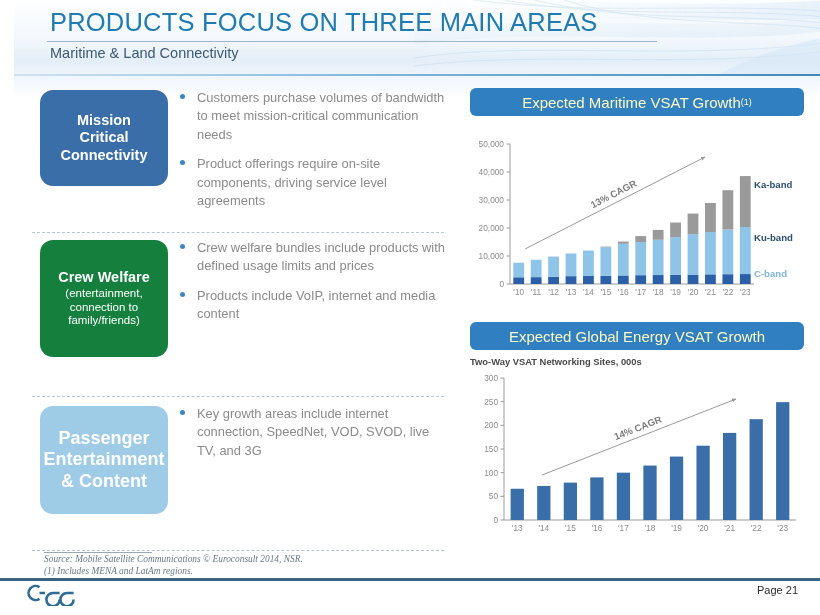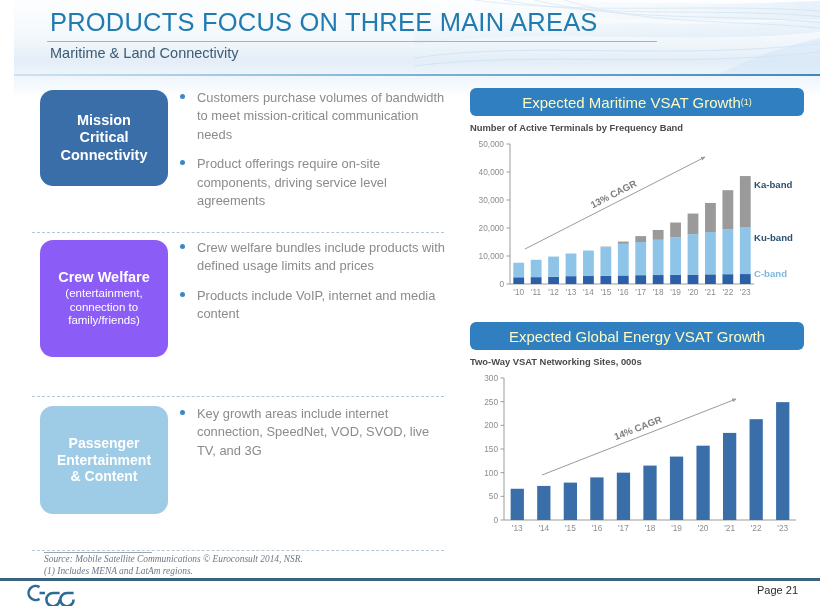--- a/index.html
+++ b/index.html
@@ -61,24 +61,24 @@
     width: 128px; border-radius: 13px;
     color: #fff; text-align: center;
     display: flex; flex-direction: column; align-items: center; justify-content: center;
     box-sizing: border-box; padding: 14px 7px;
   }
   .cat-box .cb-title { font-weight: bold; line-height: 1.18; }
   .cat-box .cb-sub { font-size: 11.5px; line-height: 1.2; margin-top: 1px; }
 
   #box-mission { height: 96px; background: #3a6ea8; top: 6px; }
   #box-mission .cb-title { font-size: 14.5px; }
-  #box-crew    { height: 117px; background: #8b5cf6; top: 6px; }
+  #box-crew    { height: 117px; background: #15803d; top: 6px; }
   #box-crew .cb-title { font-size: 14.5px; }
   #box-passenger { height: 108px; background: #9ecbe6; top: 6px; }
-  #box-passenger .cb-title { font-size: 14px; }
+  #box-passenger .cb-title { font-size: 18px; }
 
   .bullets { position: absolute; left: 178px; top: 4px; width: 268px; }
   .bullet { position: relative; padding-left: 19px; margin-bottom: 11px; }
   .bullet:last-child { margin-bottom: 0; }
   .bullet .dot {
     position: absolute; left: 2px; top: 6px;
     width: 5px; height: 5px; border-radius: 50%; background: #3d86c6;
   }
   .bullet .btxt {
     font-size: 12.9px; line-height: 16.4px; color: #8b8b8b;
@@ -244,21 +244,20 @@
       </div>
     </div>
   </div>
 
   <div class="right-col">
 
     <div class="chart-banner" id="banner-1">
       <span>Expected Maritime VSAT Growth</span>
         <sup>(1)</sup>
     </div>
-    <div class="chart-subtitle" id="sub-1">Number of Active Terminals by Frequency Band</div>
     <div class="chart-wrap" id="chart-1">
       <svg id="svg-chart-1" width="350" height="172" viewBox="0 0 350 172">
           <line x1="48" y1="8" x2="48" y2="148" stroke="#9b9b9b" stroke-width="1"></line>
           <line x1="48" y1="148" x2="292" y2="148" stroke="#9b9b9b" stroke-width="1"></line>
           <line x1="44.5" y1="148" x2="48" y2="148" stroke="#9b9b9b" stroke-width="1"></line>
           <text x="42" y="151" text-anchor="end" class="ax-label">0</text>
           <line x1="44.5" y1="120" x2="48" y2="120" stroke="#9b9b9b" stroke-width="1"></line>
           <text x="42" y="123" text-anchor="end" class="ax-label">10,000</text>
           <line x1="44.5" y1="92" x2="48" y2="92" stroke="#9b9b9b" stroke-width="1"></line>
           <text x="42" y="95" text-anchor="end" class="ax-label">20,000</text>

